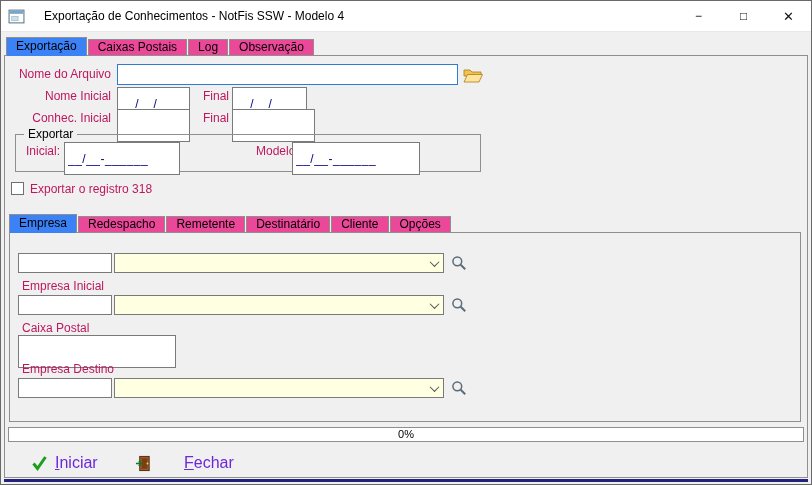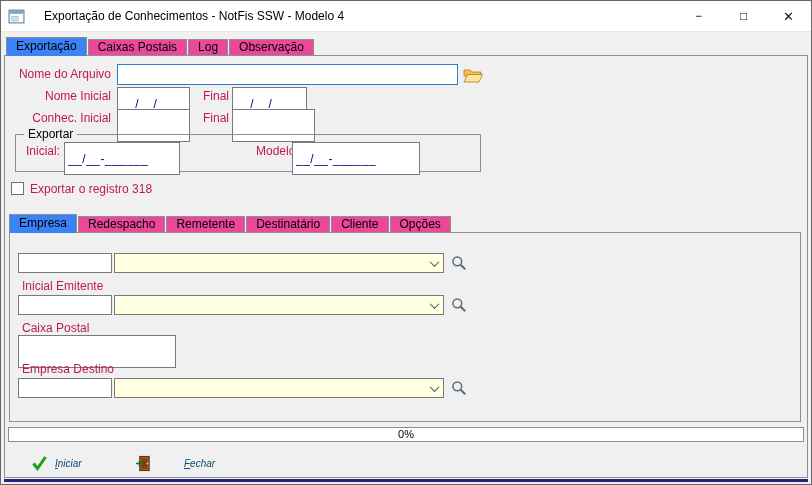--- a/index.html
+++ b/index.html
@@ -35,21 +35,21 @@
   .combo-text{flex:1;padding:1px 3px;font-size:12px;color:#000;overflow:hidden;}
   .combo-arrow{width:17px;display:flex;align-items:center;justify-content:center;}
   .combo-arrow::after{content:"";width:6px;height:6px;border-right:1.4px solid #505050;border-bottom:1.4px solid #505050;transform:rotate(45deg) translate(-1px,-1px);}
 
   .icon-btn{position:absolute;background:transparent;border:none;padding:0;margin:0;cursor:pointer;display:flex;align-items:center;justify-content:center;}
   .checkbox{position:absolute;width:13px;height:13px;box-sizing:border-box;border:1px solid #707070;background:#fff;cursor:pointer;}
 
   .progress{position:absolute;box-sizing:border-box;border:1px solid #8f8f8f;background:#fff;text-align:center;font-size:11px;line-height:13px;color:#000;}
 
   .flat-btn{position:absolute;display:flex;align-items:center;gap:7px;cursor:pointer;height:20px;}
-  .flat-btn .btn-label{font-size:10px;color:#0c4a6e;font-style:italic;}
+  .flat-btn .btn-label{font-size:16px;color:#6d28d9;}
   .accel{text-decoration:underline;}
 
   .bottom-accent{position:absolute;left:3px;right:3px;top:478px;height:3px;background:#23237e;}
 </style>
 </head>
 <body>
 
 <div class="window">
 
   <div class="titlebar">
@@ -123,21 +123,21 @@
         <span class="combo-text"></span>
         <span class="combo-arrow"></span>
       </div>
       <button class="icon-btn" style="top:21px;left:440px;width:18px;height:18px;">
         <svg width="16" height="16" viewBox="0 0 16 16">
             <circle cx="6.3" cy="6.3" r="4.4" fill="none" stroke="#5a6b7a" stroke-width="1.5"></circle>
             <line x1="9.7" y1="9.7" x2="14.2" y2="14.2" stroke="#5a6b7a" stroke-width="2"></line>
           </svg>
       </button>
 
-      <span class="lbl" style="top:47px;left:12px;">Inicial Emitente</span>
+      <span class="lbl" style="top:47px;left:12px;">Empresa Inicial</span>
       <input class="txt" style="top: 62px; left: 8px; width: 94px; height: 20px;" value="">
       <div class="combo" style="top:62px;left:104px;width:330px;">
         <span class="combo-text"></span>
         <span class="combo-arrow"></span>
       </div>
       <button class="icon-btn" style="top:63px;left:440px;width:18px;height:18px;">
         <svg width="16" height="16" viewBox="0 0 16 16">
             <circle cx="6.3" cy="6.3" r="4.4" fill="none" stroke="#5a6b7a" stroke-width="1.5"></circle>
             <line x1="9.7" y1="9.7" x2="14.2" y2="14.2" stroke="#5a6b7a" stroke-width="2"></line>
           </svg>

